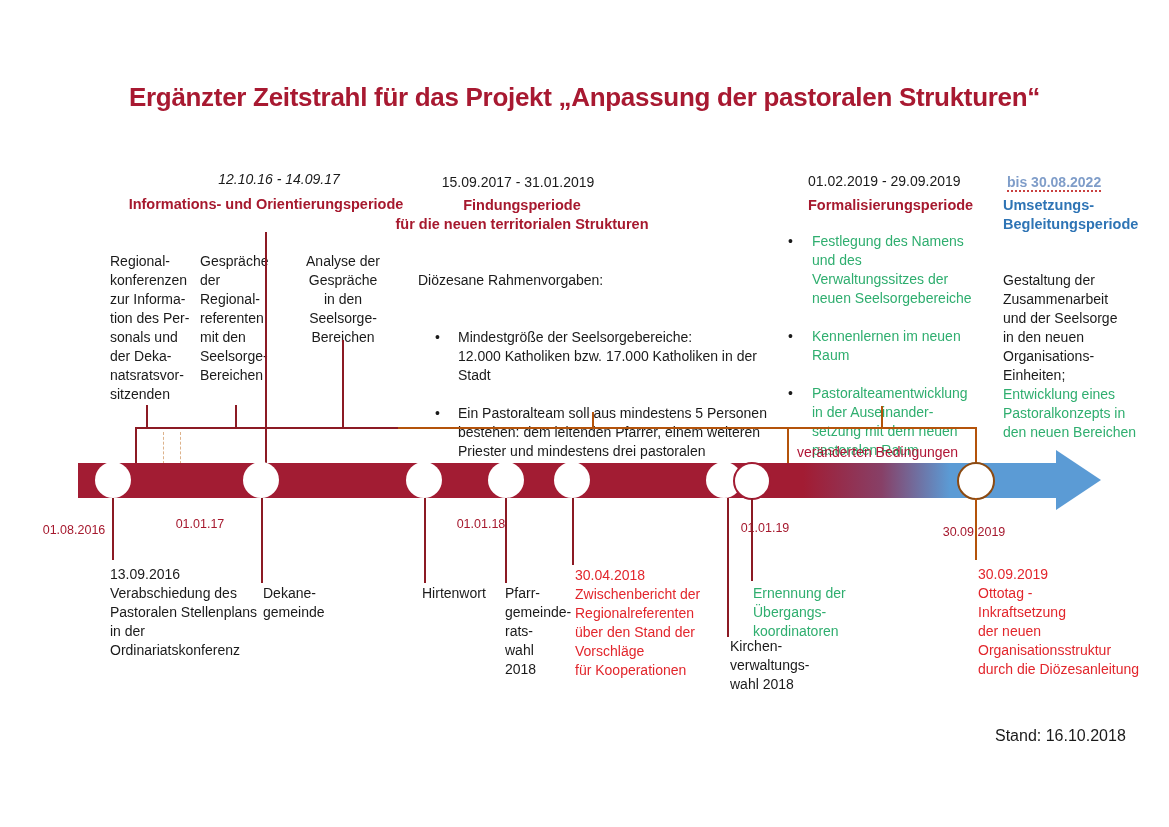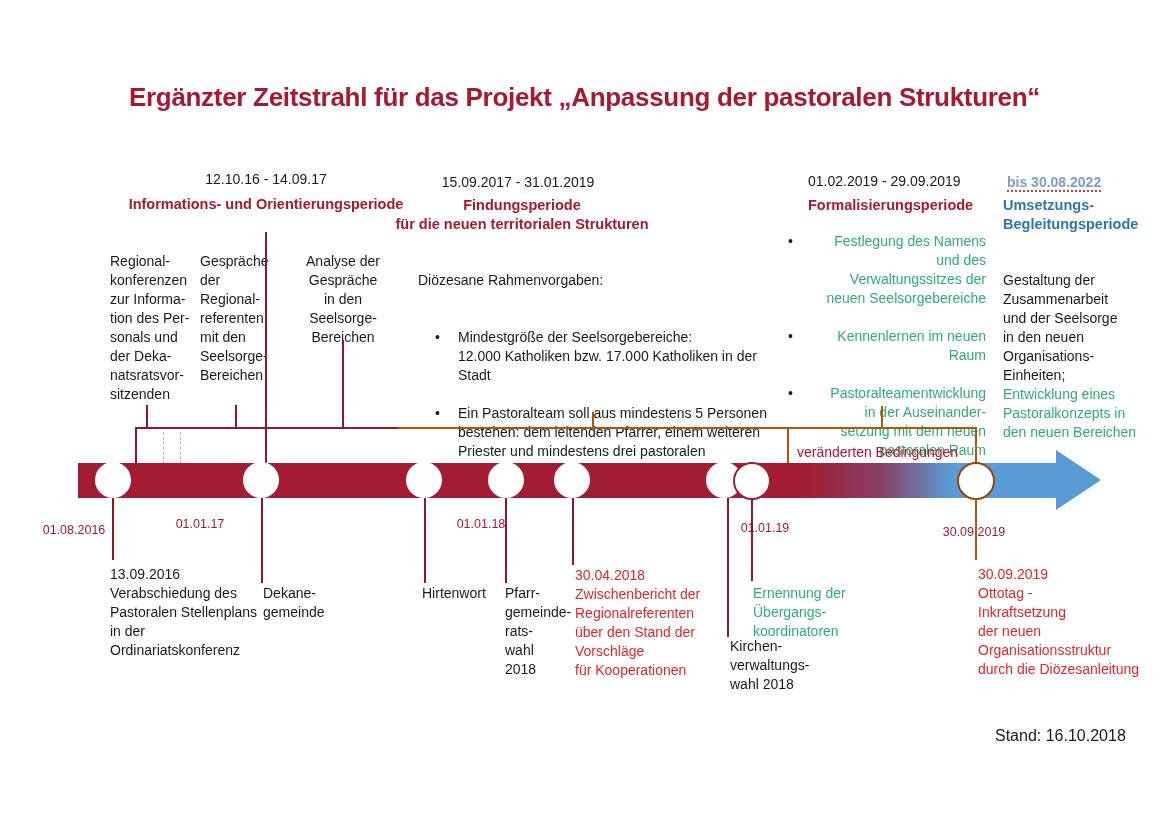--- a/index.html
+++ b/index.html
@@ -38,21 +38,21 @@
   ul.formal li::before{content:"\2022";position:absolute;left:2px;color:#1a1a1a;}
   .dotted-red{text-decoration:underline dotted #C94040 2px;text-underline-offset:3px;}
 </style>
 </head>
 <body>
 
 <div class="canvas">
 
   <div class="title titlered">Ergänzter Zeitstrahl für das Projekt „Anpassung der pastoralen Strukturen“</div>
 
-  <div class="t ctr" style="left:266px;top:170px;">12.10.16 - 14.09.17</div>
+  <div class="t ctr" style="left:279px;top:170px;font-style:italic;">12.10.16 - 14.09.17</div>
   <div class="t ctr bold darkred nw" style="left:266px;top:195px;font-size:14.5px;">Informations- und Orientierungsperiode</div>
 
   <div class="t ctr" style="left:518px;top:173px;">15.09.2017 - 31.01.2019</div>
   <div class="t ctr bold darkred" style="left:522px;top:196px;font-size:14.5px;width:260px;">Findungsperiode
 für die neuen territorialen Strukturen</div>
 
   <div class="t" style="left:808px;top:172px;">01.02.2019 - 29.09.2019</div>
   <div class="t bold darkred" style="left:808px;top:196px;font-size:14.5px;">Formalisierungsperiode</div>
 
   <div class="t lightblue dotted-red" style="left:1007px;top:173px;font-weight:bold;">bis 30.08.2022</div>
@@ -85,21 +85,21 @@
     <ul class="blist rahmen">
       <li>Mindestgröße der Seelsorgebereiche:
 12.000 Katholiken bzw. 17.000 Katholiken in der Stadt</li>
       <li>Ein Pastoralteam soll aus mindestens 5 Personen
 bestehen: dem leitenden Pfarrer, einem weiteren
 Priester und mindestens drei pastoralen
 Mitarbeitenden (Plan 2017-2022)</li>
     </ul>
   </div>
 
-  <ul class="blist formal t" style="left:786px;top:213px;width:200px;text-align:right;">
+  <ul class="blist formal t" style="left:786px;top:213px;width:200px;">
     <li class="green">Festlegung des Namens
 und des
 Verwaltungssitzes der
 neuen Seelsorgebereiche</li>
     <li class="green">Kennenlernen im neuen
 Raum</li>
     <li class="green">Pastoralteamentwicklung
 in der Auseinander-
 setzung mit dem neuen
 pastoralen Raum</li>

